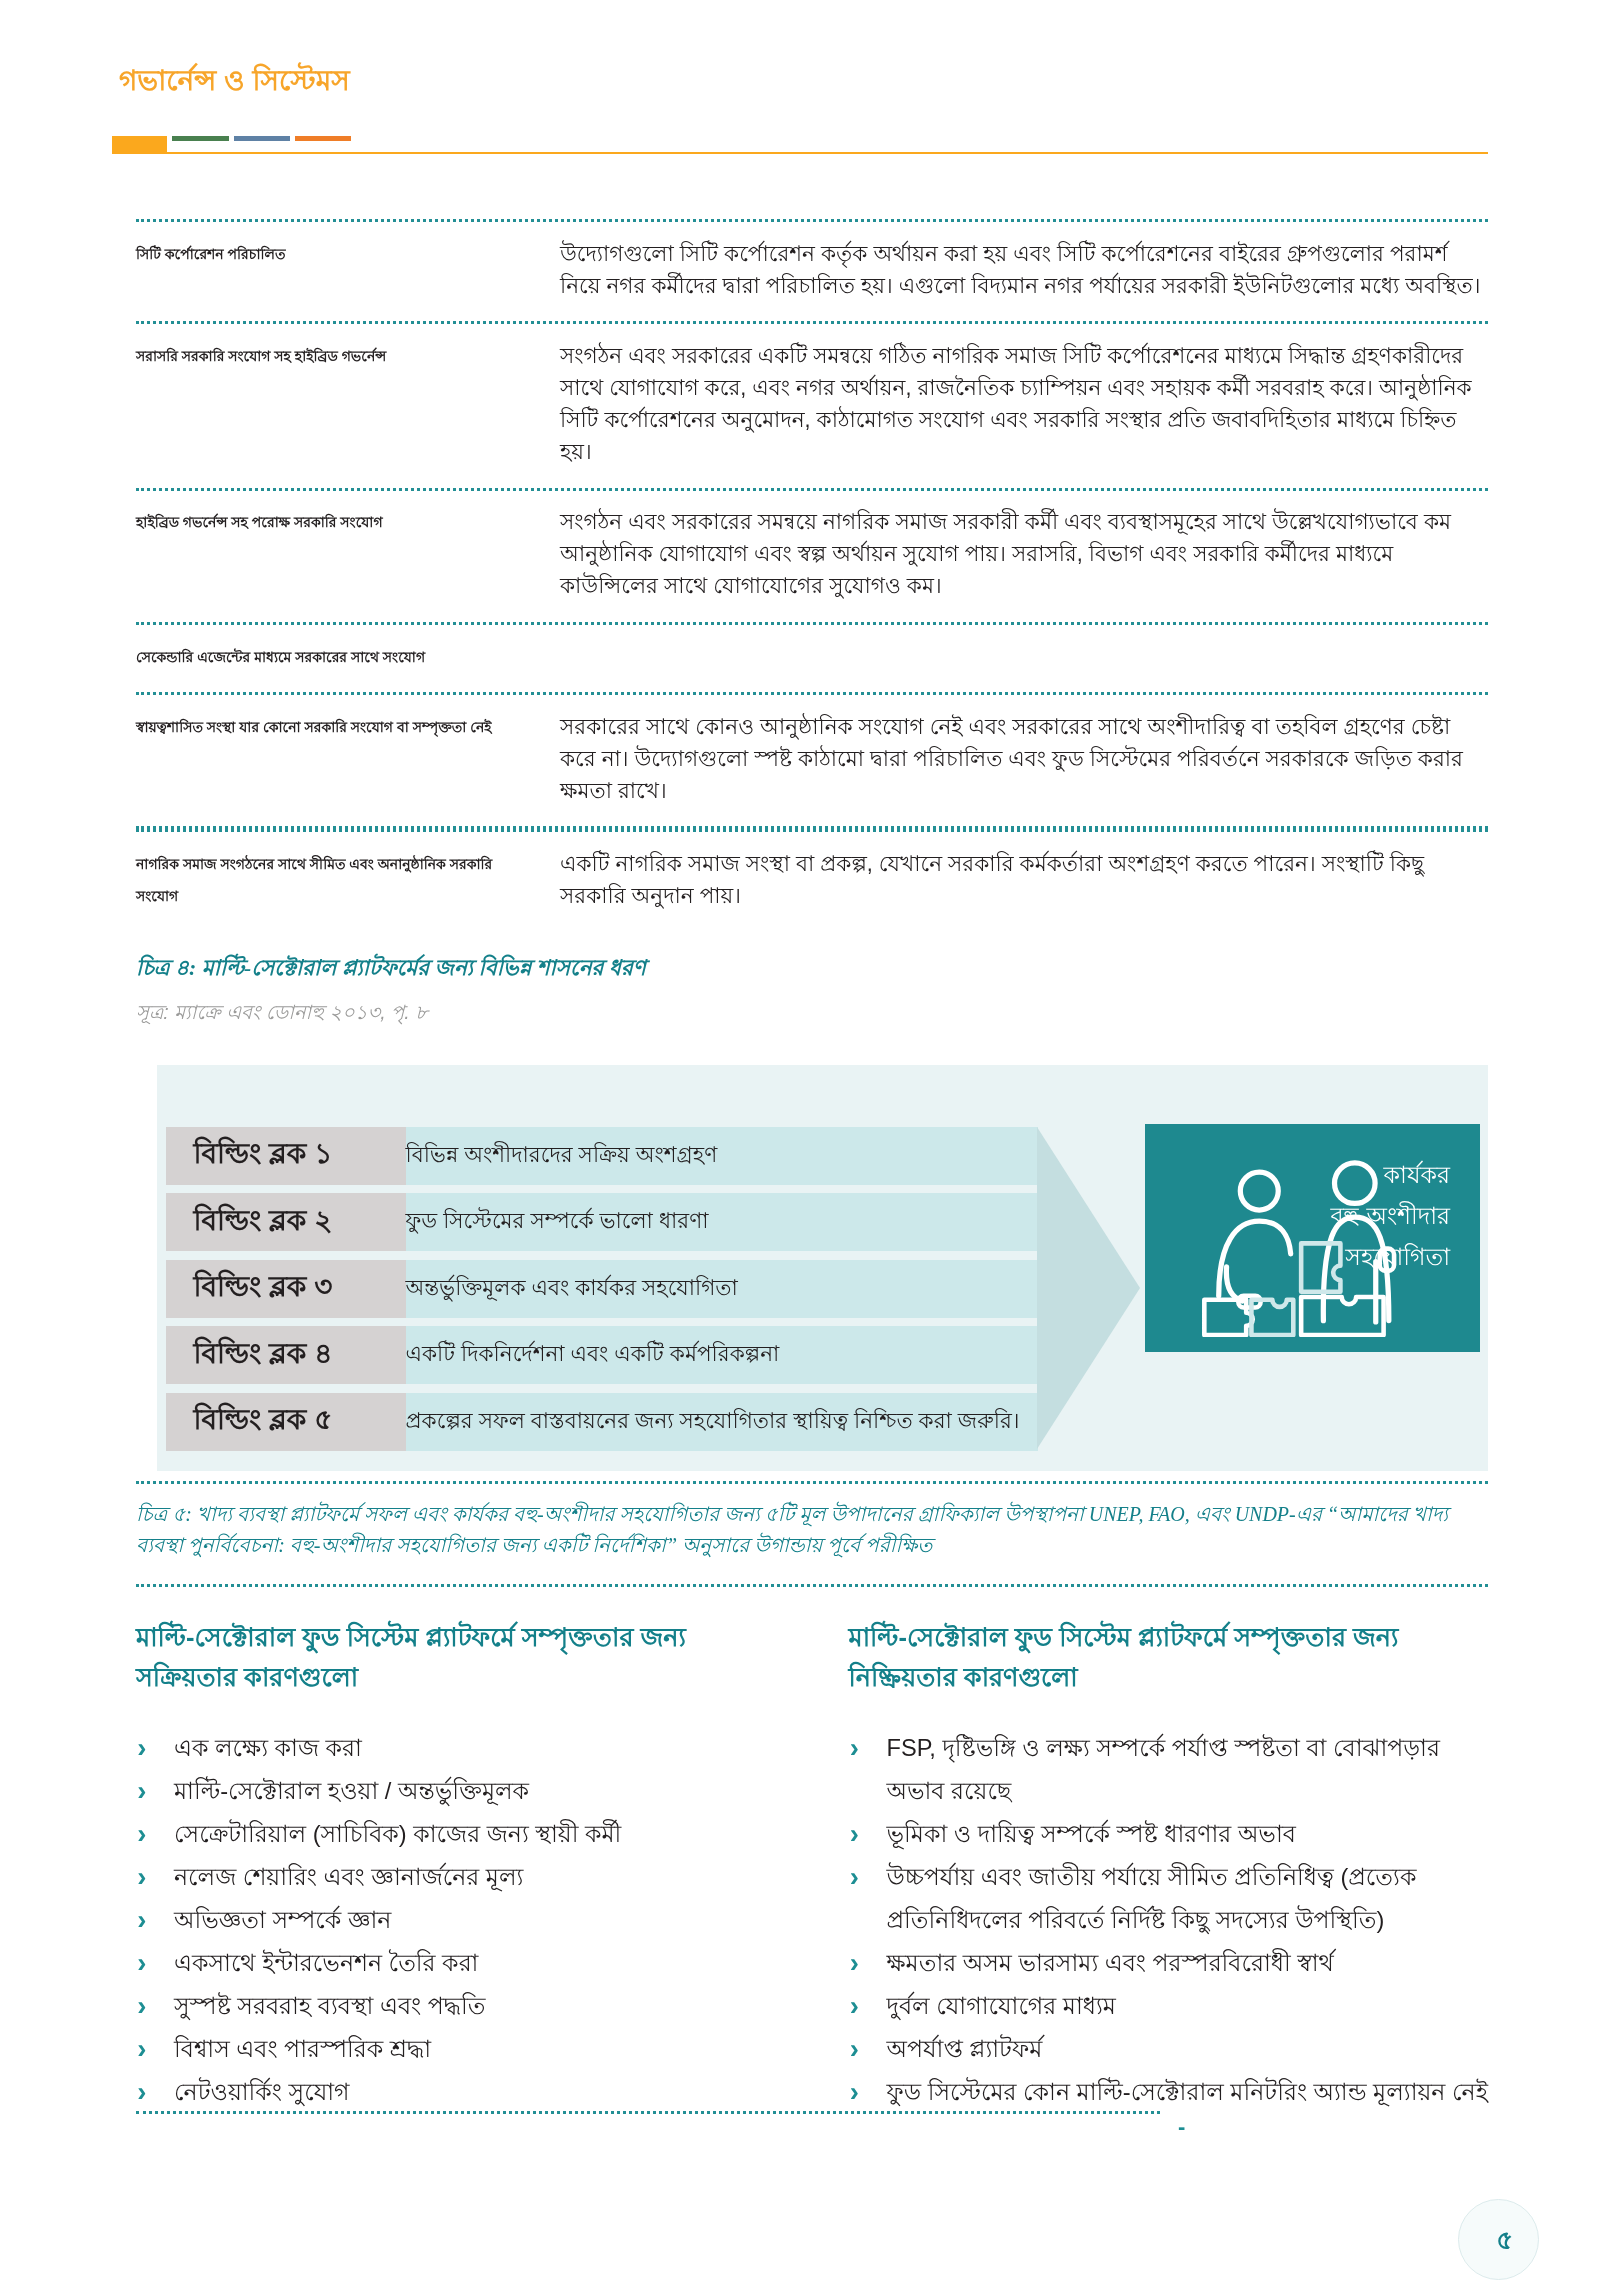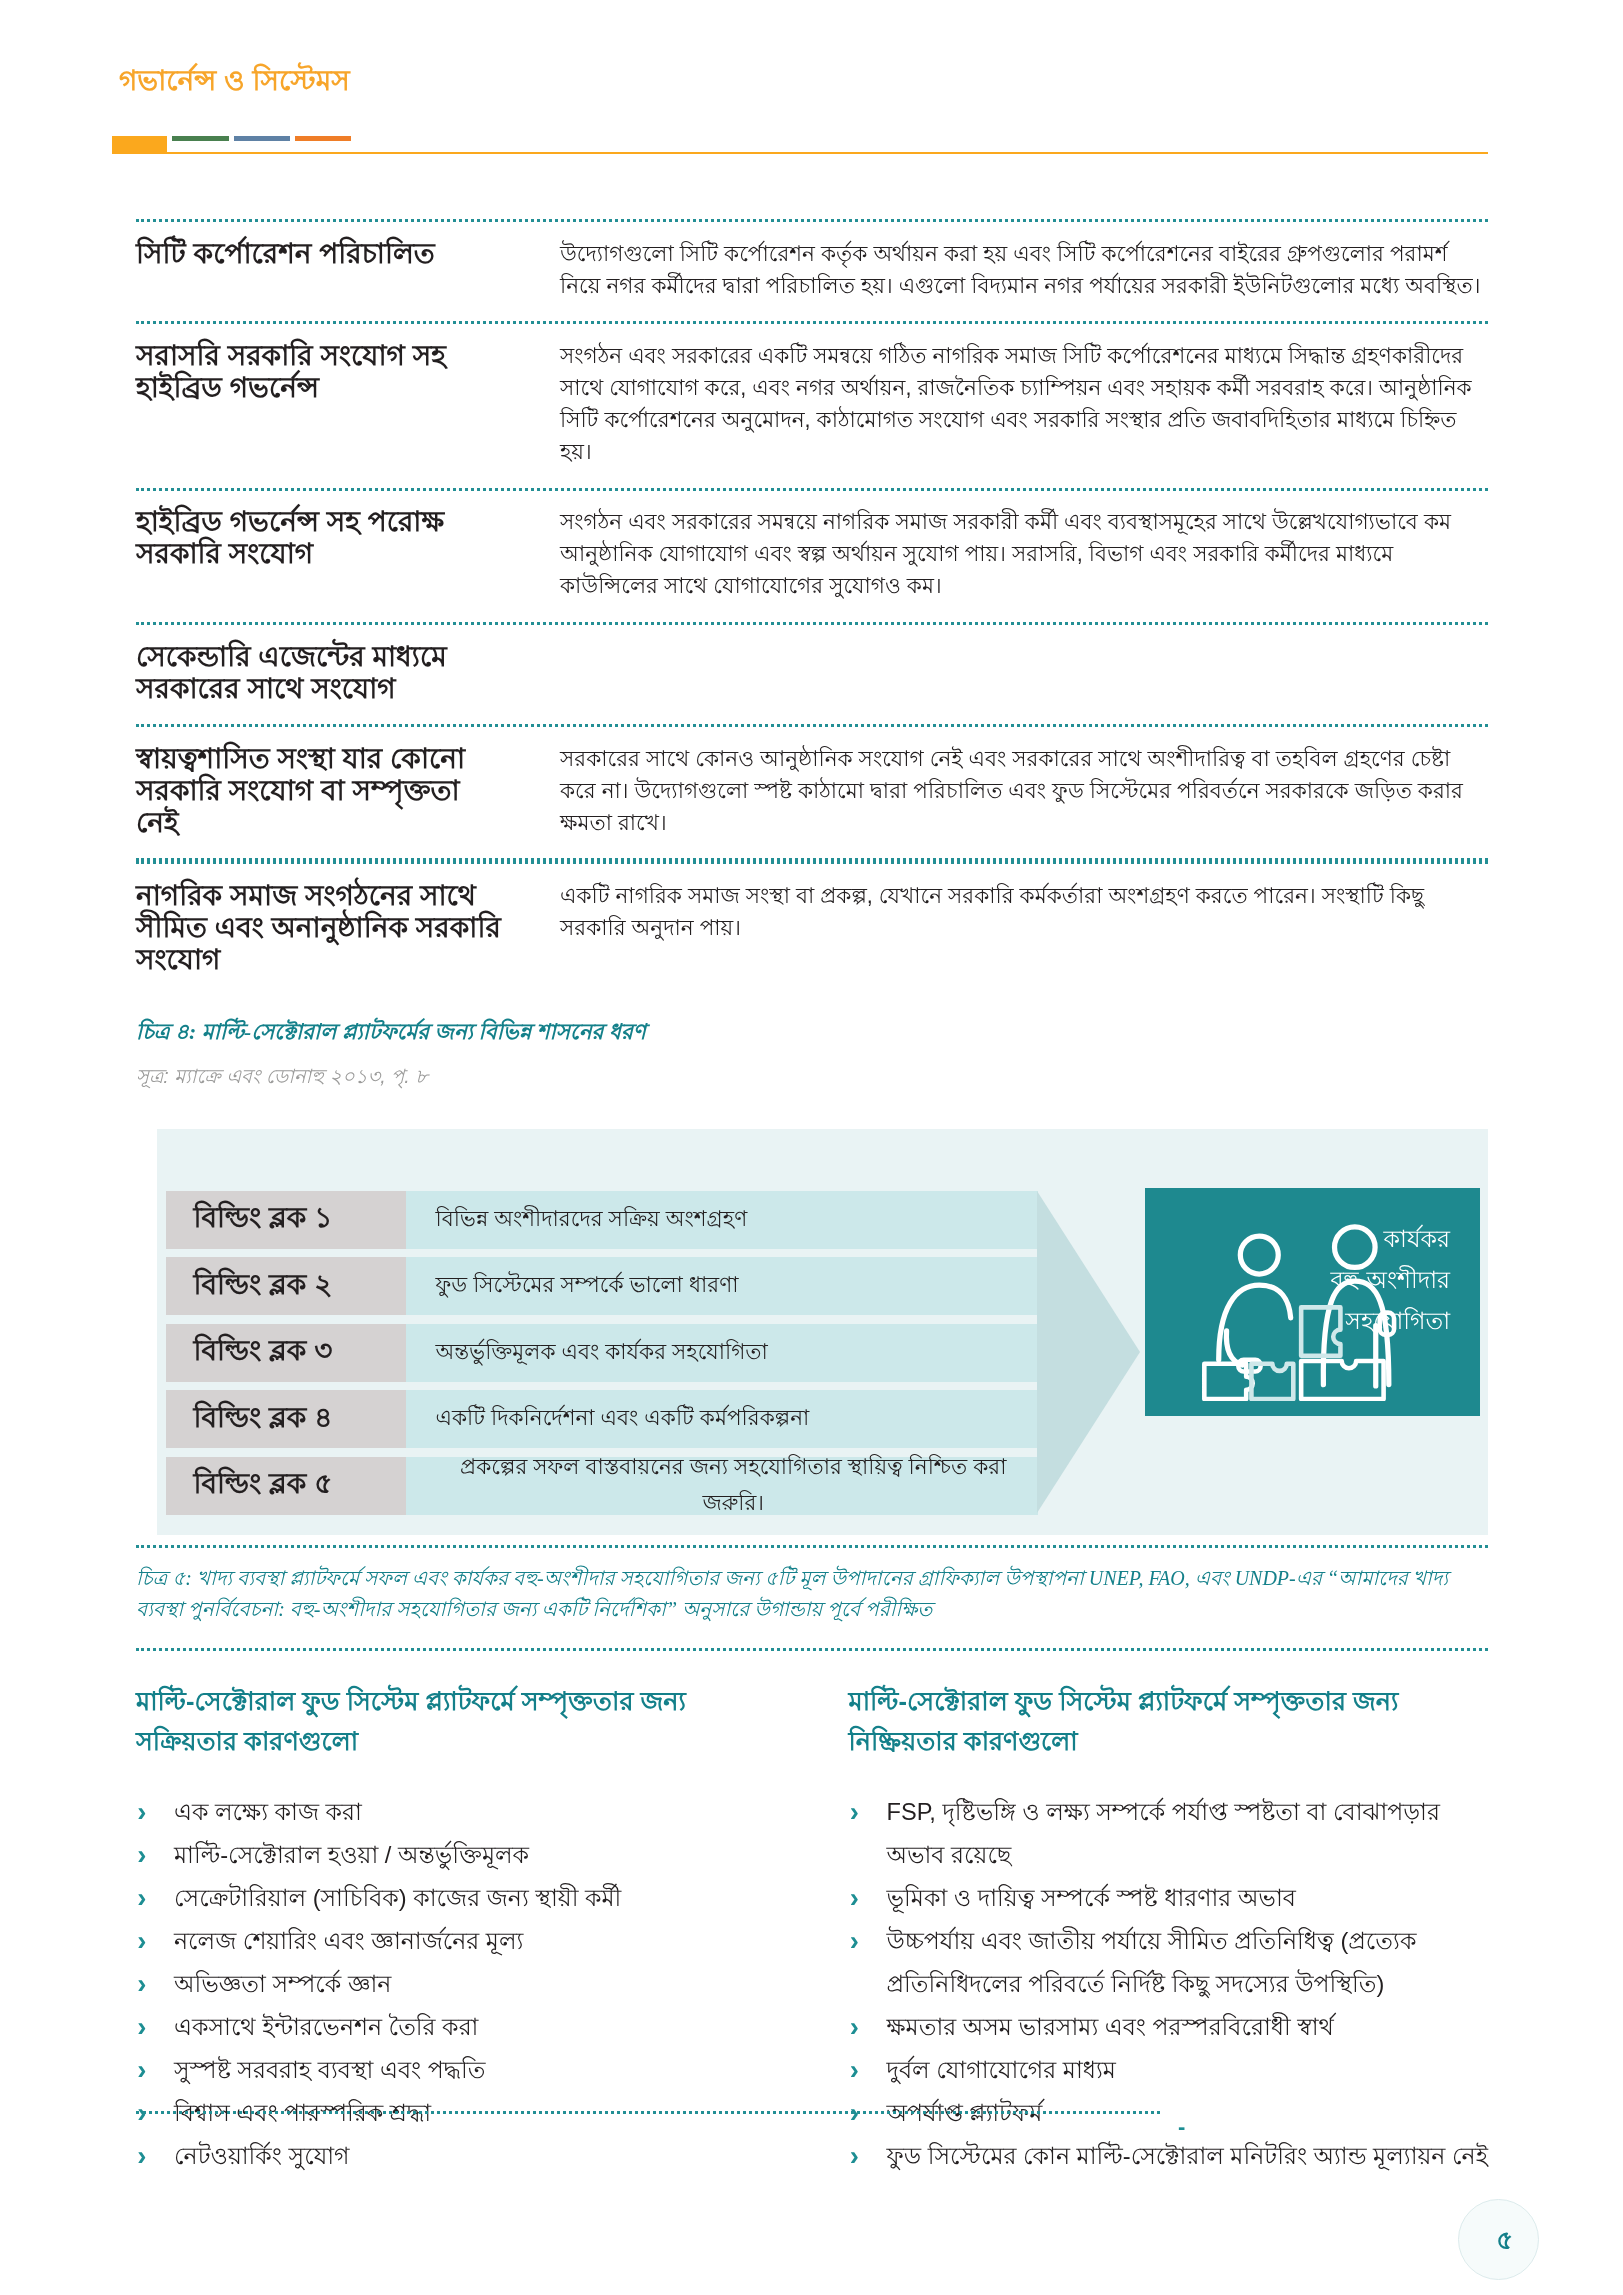--- a/index.html
+++ b/index.html
@@ -21,36 +21,36 @@
   .bar-orange{position:absolute;left:183px;top:0;width:56px;height:4.6px;background:#EF7D27;}
   .bar-line{position:absolute;left:55px;right:0;top:15.7px;height:2px;background:#FBA81D;}
 
   
   .gov-table{margin-top:62px;}
   .gov-row{
     display:grid;grid-template-columns:393px 1fr;column-gap:31px;
     border-top:3.9px dotted #238F95;padding:15.7px 0 19.6px;
   }
   .gov-row.last{border-bottom:3.9px dotted #238F95;}
-  .term{font-weight:bold;font-size:28px;line-height:32px;padding-right:26px;}
+  .term{font-weight:bold;font-size:14px;line-height:32px;padding-right:26px;}
   .desc{font-size:21.6px;line-height:32px;}
 
   
   .fig4-caption{margin-top:19.6px;color:#14808A;font-size:21.6px;font-weight:bold;font-style:italic;font-family:Liberation Serif, serif;}
   .fig4-source{margin-top:10.5px;color:#9B9B9A;font-size:19.6px;font-style:italic;}
 
   
   .panel{position:relative;margin-top:35px;margin-left:21px;height:406px;background:#E9F3F4;}
   .blocks{position:absolute;left:8.5px;top:62px;width:872px;}
   .block-row{display:flex;height:58px;margin-bottom:8.5px;}
   .block-label{
     width:240px;flex:0 0 240px;background:#D5D2D2;display:flex;align-items:center;
     padding-left:28px;box-sizing:border-box;font-weight:bold;font-size:28px;
   }
-  .block-text{flex:1;background:#CCE8EA;display:flex;align-items:center;padding-left:30px;font-size:21.6px;padding-right:6.5px;text-align:center;}
+  .block-text{flex:1;background:#CCE8EA;display:flex;align-items:center;font-size:21.6px;padding-right:6.5px;text-align:center;}
   .arrow{
     position:absolute;left:880px;top:62px;width:0;height:0;
     border-top:161px solid transparent;border-bottom:161px solid transparent;
     border-left:103px solid #C4DEE0;
   }
   .result-box{position:absolute;left:988px;top:59px;width:335px;height:228px;background:#1E898F;color:#ffffff;}
   .result-text{position:absolute;top:31px;right:30px;text-align:right;font-size:23.6px;line-height:41px;}
   .result-icon{position:absolute;left:41px;bottom:14.4px;}
 
   

